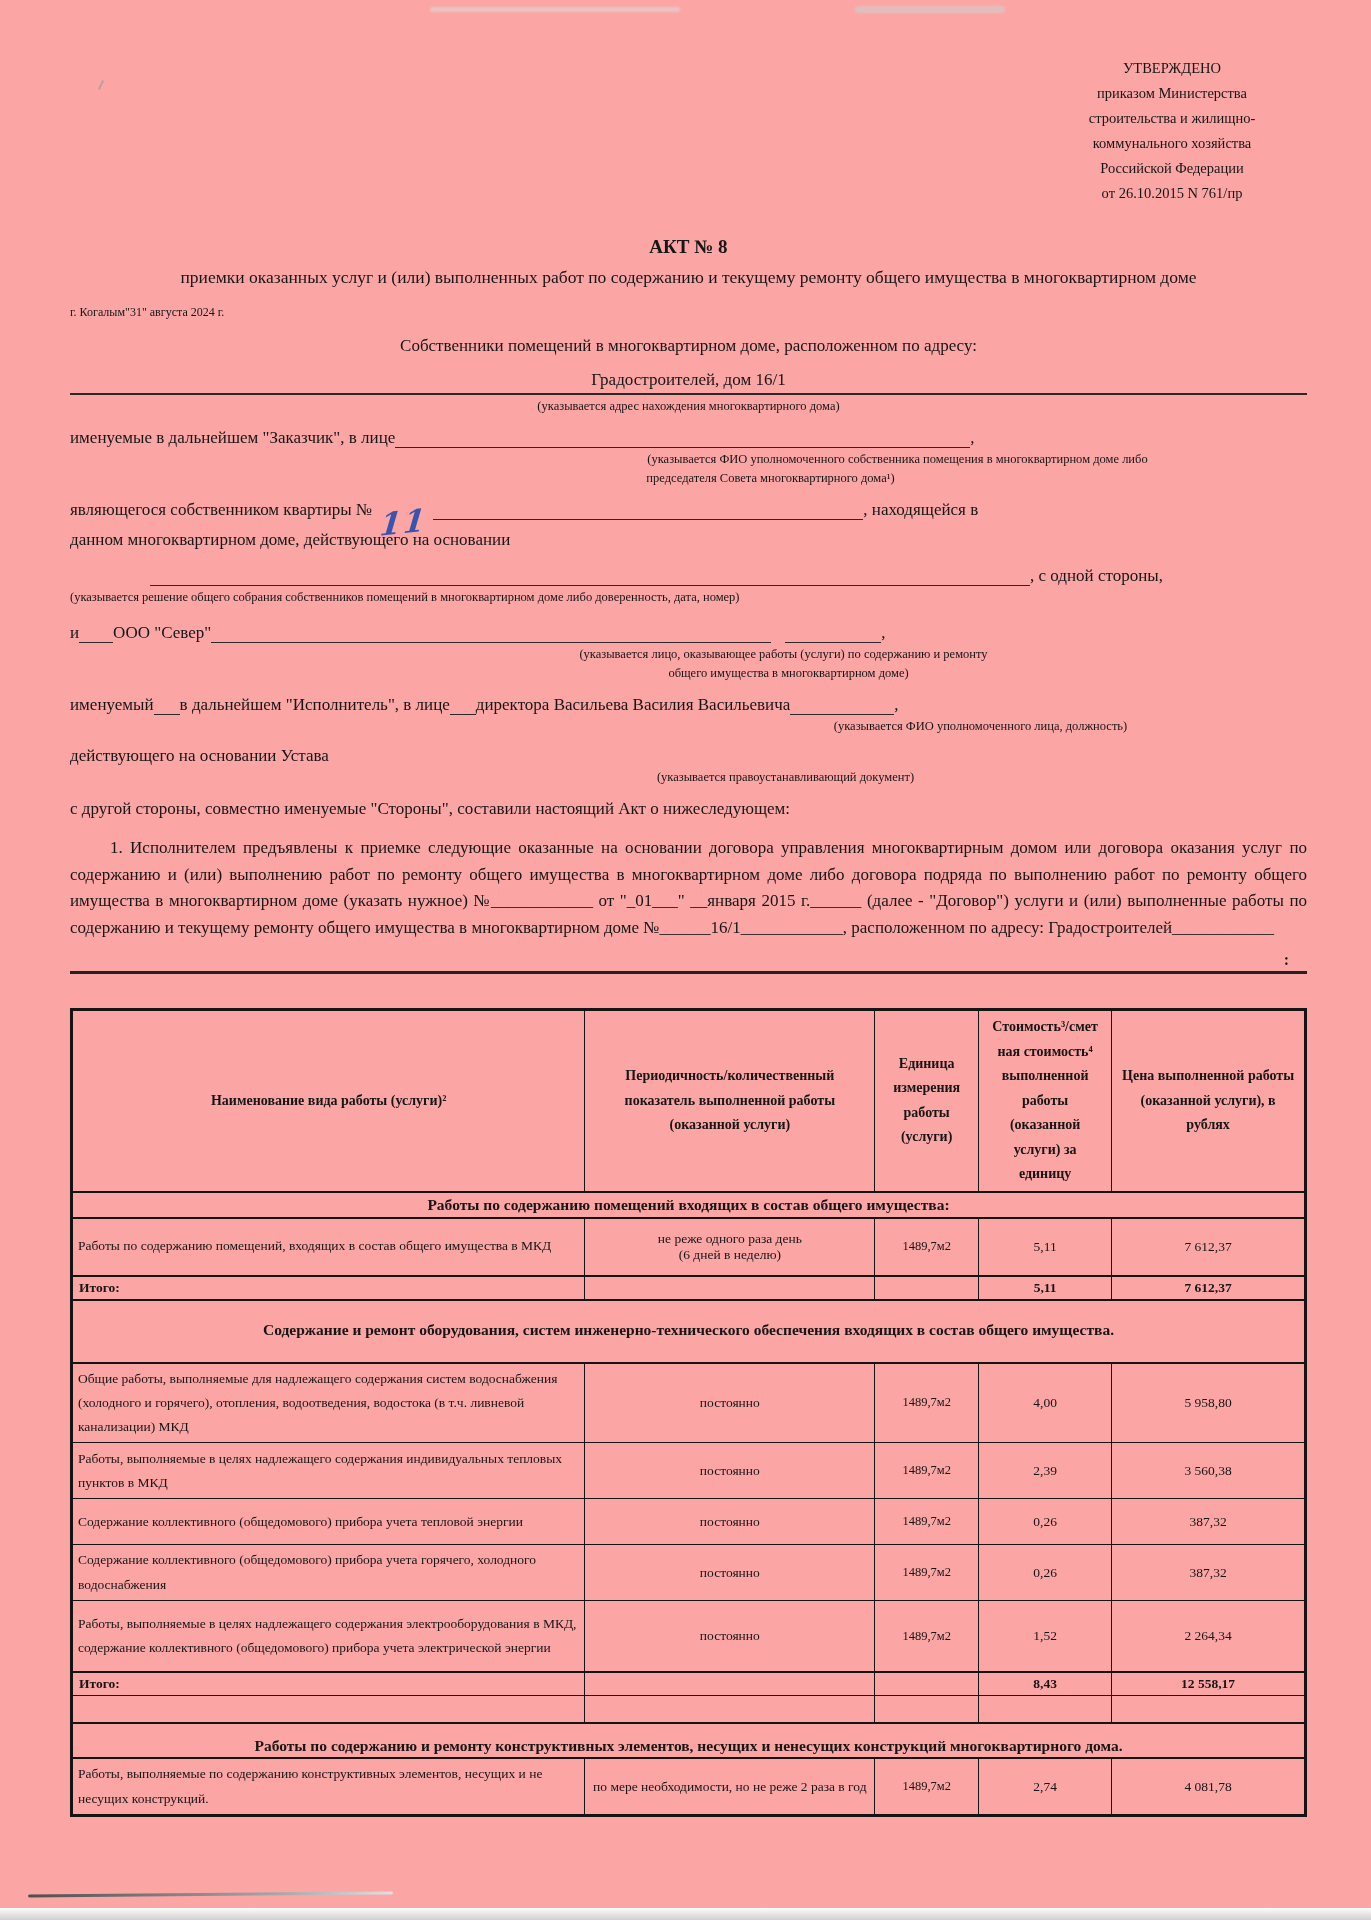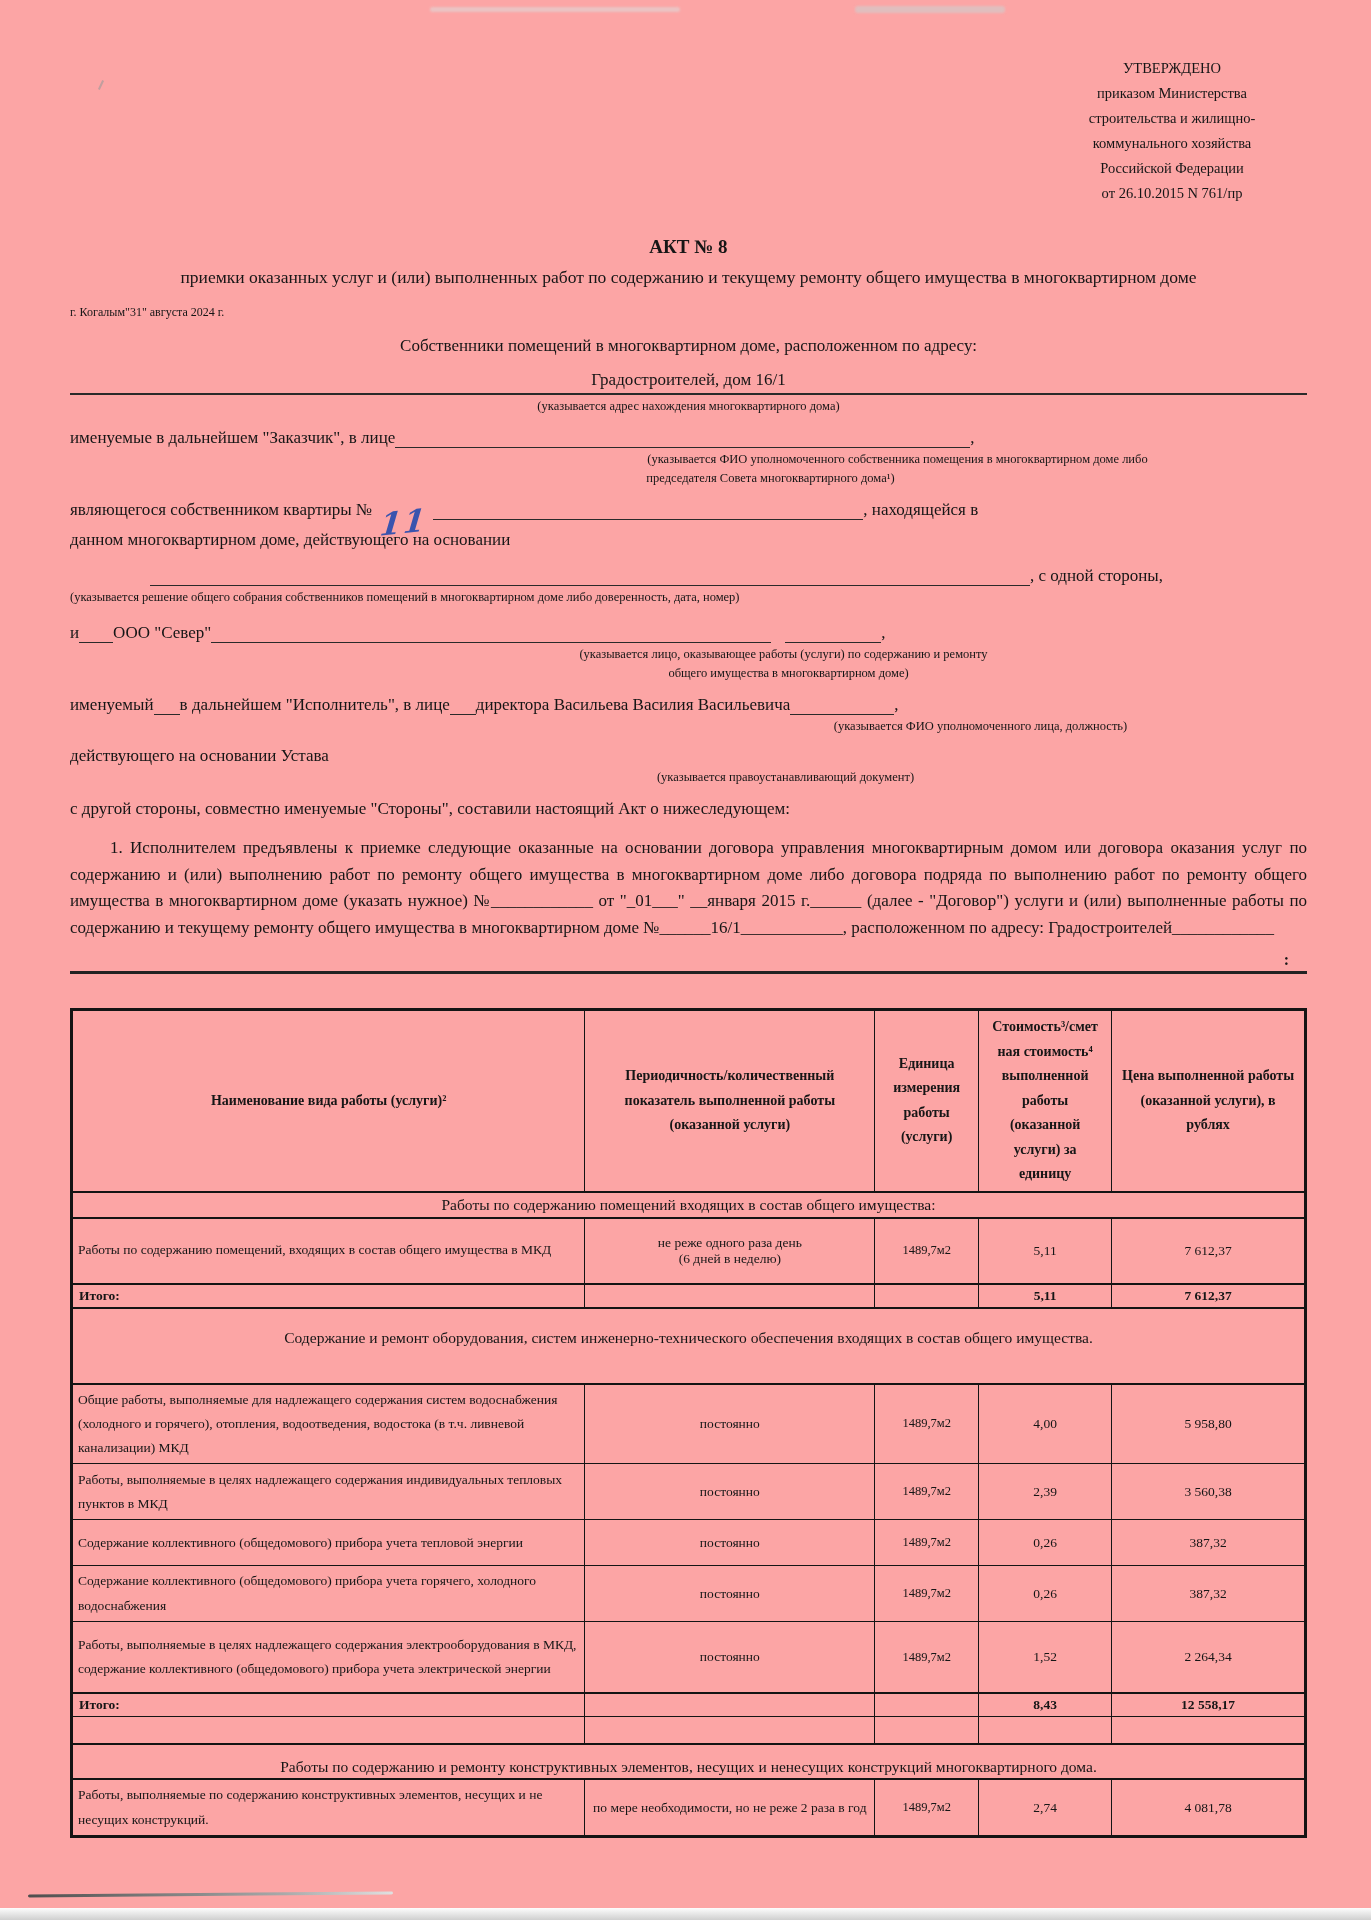--- a/index.html
+++ b/index.html
@@ -48,23 +48,23 @@
 
   
   .act-table{width:100%;border-collapse:collapse;margin-top:34px;
     border:3px solid #141414;font-size:13.5px;}
   .act-table td{border:1.5px solid #141414;padding:3px 6px;vertical-align:middle;}
   .act-table .name-cell{text-align:left;line-height:1.8;padding-left:5px;}
   .act-table .mid{text-align:center;}
   .act-table .unit-cell{text-align:center;font-size:12.5px;}
   .header-row td{text-align:center;font-weight:bold;font-size:14px;line-height:1.75;height:160px;
     vertical-align:middle;padding:4px 8px;}
-  .section-band td{text-align:center;font-weight:normal;font-size:15.5px;
+  .section-band td{text-align:center;font-weight:bold;font-size:15.5px;
     border-top:2.5px solid #141414;border-bottom:2px solid #141414;}
-  .band-pad td{padding-top:20px;padding-bottom:36px;}
+  .band-pad td{padding-top:20px;padding-bottom:23px;}
   .band-pad3 td{padding-top:13px;padding-bottom:2px;}
   .total-row td{font-weight:bold;border-top:2.5px solid #141414;font-family:Liberation Serif, serif;}
   .total-row .lbl{text-align:left;}
   .blank-row td{height:20px;}
 
   
   .artifact{position:absolute;pointer-events:none;}
   .smudge-top1{left:430px;top:7px;width:250px;height:5px;background:#dcdcdc;opacity:.55;border-radius:3px;filter:blur(1px);}
   .smudge-top2{left:855px;top:6px;width:150px;height:7px;background:#cfcfcf;opacity:.6;border-radius:3px;filter:blur(1px);}
   .tick-mark{left:100px;top:80px;width:2px;height:10px;background:#9a9a9a;transform:rotate(25deg);opacity:.6;}
@@ -181,21 +181,21 @@
         <td>Наименование вида работы (услуги)²</td>
         <td>Периодичность/количественный показатель выполненной работы (оказанной услуги)</td>
         <td style="padding:4px 10px;">Единица измерения работы (услуги)</td>
         <td style="padding:4px 10px;">Стоимость³/смет ная стоимость⁴ выполненной работы (оказанной услуги) за единицу</td>
         <td>Цена выполненной работы (оказанной услуги), в рублях</td>
       </tr>
 
       <tr class="section-band">
         <td colspan="5">Работы по содержанию помещений входящих  в состав общего имущества:</td>
       </tr>
-      <tr style="height:66px;">
+      <tr style="height:58px;">
         <td class="name-cell">Работы по содержанию помещений, входящих в состав общего имущества в МКД</td>
         <td class="mid">
           <div>не реже одного раза  день</div>
           <div>(6 дней в неделю)</div>
         </td>
         <td class="unit-cell">1489,7м2</td>
         <td class="mid">5,11</td>
         <td class="mid">7 612,37</td>
       </tr>
       <tr class="total-row">

